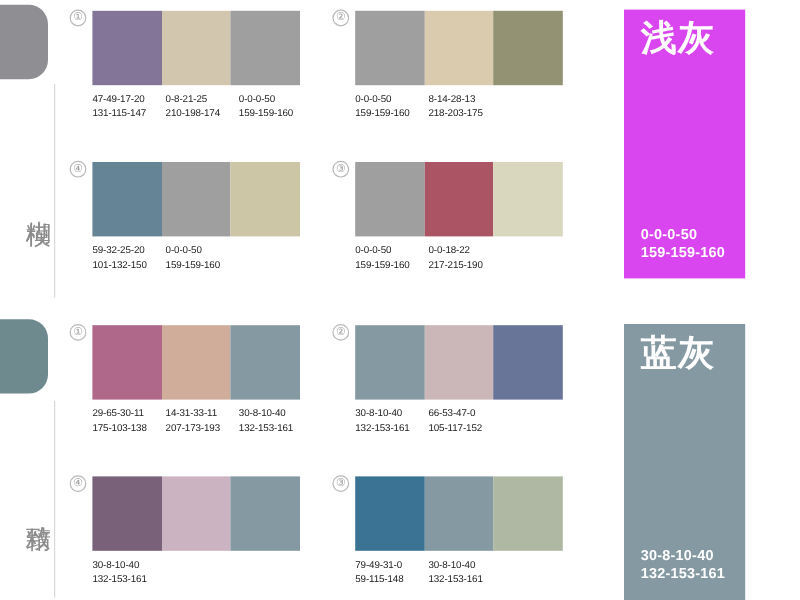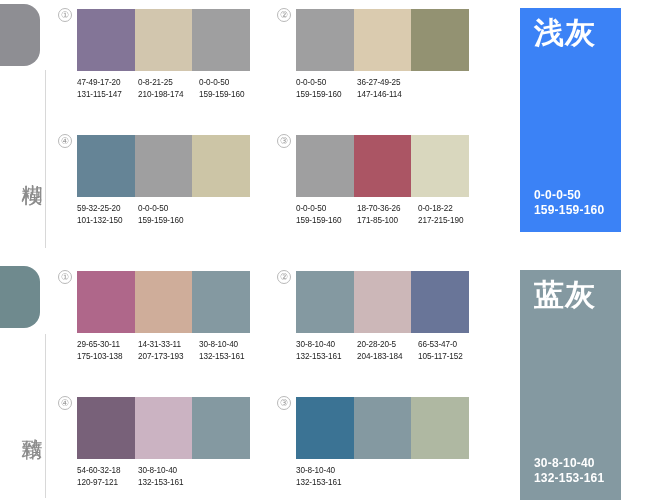--- a/index.html
+++ b/index.html
@@ -120,22 +120,22 @@
         <div class="swatch" style="background: rgb(159, 159, 160);"></div>
         <div class="swatch" style="background: rgb(218, 203, 175);"></div>
         <div class="swatch" style="background: rgb(147, 146, 114);"></div>
       </div>
       <div class="codes">
         <div class="code-cell">
           <div class="code-line">0-0-0-50</div>
           <div class="code-line">159-159-160</div>
         </div>
         <div class="code-cell">
-          <div class="code-line">36-27-49-25</div>
-          <div class="code-line">147-146-114</div>
+          <div class="code-line">8-14-28-13</div>
+          <div class="code-line">218-203-175</div>
         </div>
       </div>
     </div>
 
     <div class="group" style="left:77px; top:135px;">
       <div class="g-num">④</div>
       <div class="swatch-row">
         <div class="swatch" style="background: rgb(101, 132, 150);"></div>
         <div class="swatch" style="background: rgb(159, 159, 160);"></div>
         <div class="swatch" style="background: rgb(204, 197, 166);"></div>
@@ -158,31 +158,27 @@
         <div class="swatch" style="background: rgb(159, 159, 160);"></div>
         <div class="swatch" style="background: rgb(171, 85, 100);"></div>
         <div class="swatch" style="background: rgb(217, 215, 190);"></div>
       </div>
       <div class="codes">
         <div class="code-cell">
           <div class="code-line">0-0-0-50</div>
           <div class="code-line">159-159-160</div>
         </div>
         <div class="code-cell">
-          <div class="code-line">18-70-36-26</div>
-          <div class="code-line">171-85-100</div>
-        </div>
-        <div class="code-cell">
           <div class="code-line">0-0-18-22</div>
           <div class="code-line">217-215-190</div>
         </div>
       </div>
     </div>
 
-    <div class="big-panel" style="left: 520px; top: 8px; width: 101px; height: 224px; background: #3b82f6;">
+    <div class="big-panel" style="left: 520px; top: 8px; width: 101px; height: 224px; background: #d946ef;">
       <div class="big-title">浅灰</div>
       <div class="big-codes">
         <div class="big-code-line">0-0-0-50</div>
         <div class="big-code-line">159-159-160</div>
       </div>
     </div>
   </div>
 
   <div class="section" id="section-bottom">
 
@@ -221,57 +217,53 @@
         <div class="swatch" style="background: rgb(132, 153, 161);"></div>
         <div class="swatch" style="background: rgb(204, 183, 184);"></div>
         <div class="swatch" style="background: rgb(105, 117, 152);"></div>
       </div>
       <div class="codes">
         <div class="code-cell">
           <div class="code-line">30-8-10-40</div>
           <div class="code-line">132-153-161</div>
         </div>
         <div class="code-cell">
-          <div class="code-line">20-28-20-5</div>
-          <div class="code-line">204-183-184</div>
-        </div>
-        <div class="code-cell">
           <div class="code-line">66-53-47-0</div>
           <div class="code-line">105-117-152</div>
         </div>
       </div>
     </div>
 
     <div class="group" style="left:77px; top:133px;">
       <div class="g-num">④</div>
       <div class="swatch-row">
         <div class="swatch" style="background: rgb(120, 97, 121);"></div>
         <div class="swatch" style="background: rgb(203, 179, 194);"></div>
         <div class="swatch" style="background: rgb(132, 153, 161);"></div>
       </div>
       <div class="codes">
         <div class="code-cell">
-          <div class="code-line">54-60-32-18</div>
-          <div class="code-line">120-97-121</div>
-        </div>
-        <div class="code-cell">
           <div class="code-line">30-8-10-40</div>
           <div class="code-line">132-153-161</div>
         </div>
       </div>
     </div>
 
     <div class="group" style="left:296px; top:133px;">
       <div class="g-num">③</div>
       <div class="swatch-row">
         <div class="swatch" style="background: rgb(59, 115, 148);"></div>
         <div class="swatch" style="background: rgb(132, 153, 161);"></div>
         <div class="swatch" style="background: rgb(175, 184, 162);"></div>
       </div>
       <div class="codes">
+        <div class="code-cell">
+          <div class="code-line">79-49-31-0</div>
+          <div class="code-line">59-115-148</div>
+        </div>
         <div class="code-cell">
           <div class="code-line">30-8-10-40</div>
           <div class="code-line">132-153-161</div>
         </div>
       </div>
     </div>
 
     <div class="big-panel" style="left: 520px; top: 6px; width: 101px; height: 230px; background: rgb(132, 153, 161);">
       <div class="big-title">蓝灰</div>
       <div class="big-codes">

